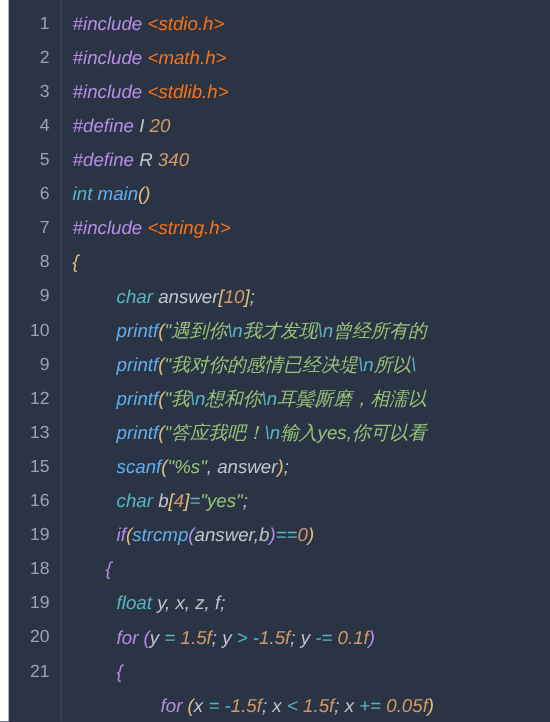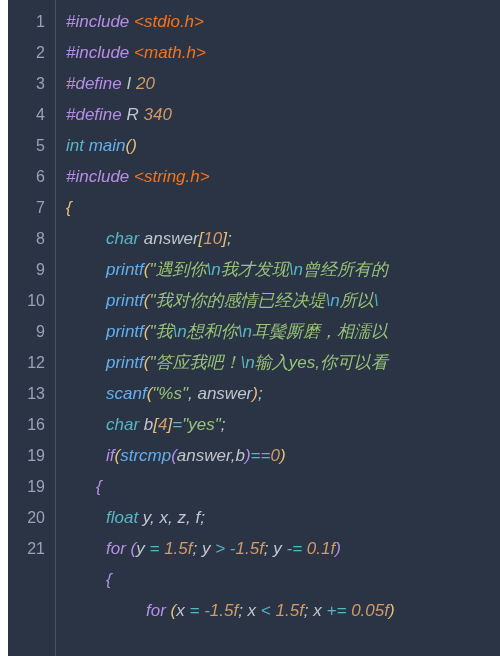--- a/index.html
+++ b/index.html
@@ -83,30 +83,33 @@
   <div class="line-number">4</div>
   <div class="line-number">5</div>
   <div class="line-number">6</div>
   <div class="line-number">7</div>
   <div class="line-number">8</div>
   <div class="line-number">9</div>
   <div class="line-number">10</div>
   <div class="line-number">9</div>
   <div class="line-number">12</div>
   <div class="line-number">13</div>
+  <div class="line-number">15</div>
   <div class="line-number">16</div>
   <div class="line-number">19</div>
+  <div class="line-number">18</div>
   <div class="line-number">19</div>
   <div class="line-number">20</div>
   <div class="line-number">21</div>
 </div>
 
 <div class="code">
   <div class="code-line"><span class="preproc">#include</span><span class="include-path"> &lt;stdio.h&gt;</span></div>
   <div class="code-line"><span class="preproc">#include</span><span class="include-path"> &lt;math.h&gt;</span></div>
+  <div class="code-line"><span class="preproc">#include</span><span class="include-path"> &lt;stdlib.h&gt;</span></div>
   <div class="code-line"><span class="preproc">#define</span><span class="ident"> I </span><span class="number">20</span></div>
   <div class="code-line"><span class="preproc">#define</span><span class="ident"> R </span><span class="number">340</span></div>
   <div class="code-line"><span class="type">int</span><span class="func"> main</span><span class="paren">(</span><span class="paren">)</span></div>
   <div class="code-line"><span class="preproc">#include</span><span class="include-path"> &lt;string.h&gt;</span></div>
   <div class="code-line"><span class="brace">{</span></div>
   <div class="code-line indent1"><span class="type">char</span><span class="ident"> answer</span><span class="bracket">[</span><span class="number">10</span><span class="bracket">]</span><span class="semi">;</span></div>
   <div class="code-line indent1"><span class="func">printf</span><span class="paren">(</span><span class="string">"遇到你</span><span class="escape">\n</span><span class="string">我才发现</span><span class="escape">\n</span><span class="string">曾经所有的</span></div>
   <div class="code-line indent1"><span class="func">printf</span><span class="paren">(</span><span class="string">"我对你的感情已经决堤</span><span class="escape">\n</span><span class="string">所以</span><span class="escape">\</span></div>
   <div class="code-line indent1"><span class="func">printf</span><span class="paren">(</span><span class="string">"我</span><span class="escape">\n</span><span class="string">想和你</span><span class="escape">\n</span><span class="string">耳鬓厮磨，相濡以</span></div>
   <div class="code-line indent1"><span class="func">printf</span><span class="paren">(</span><span class="string">"答应我吧！</span><span class="escape">\n</span><span class="string">输入yes,你可以看</span></div>

